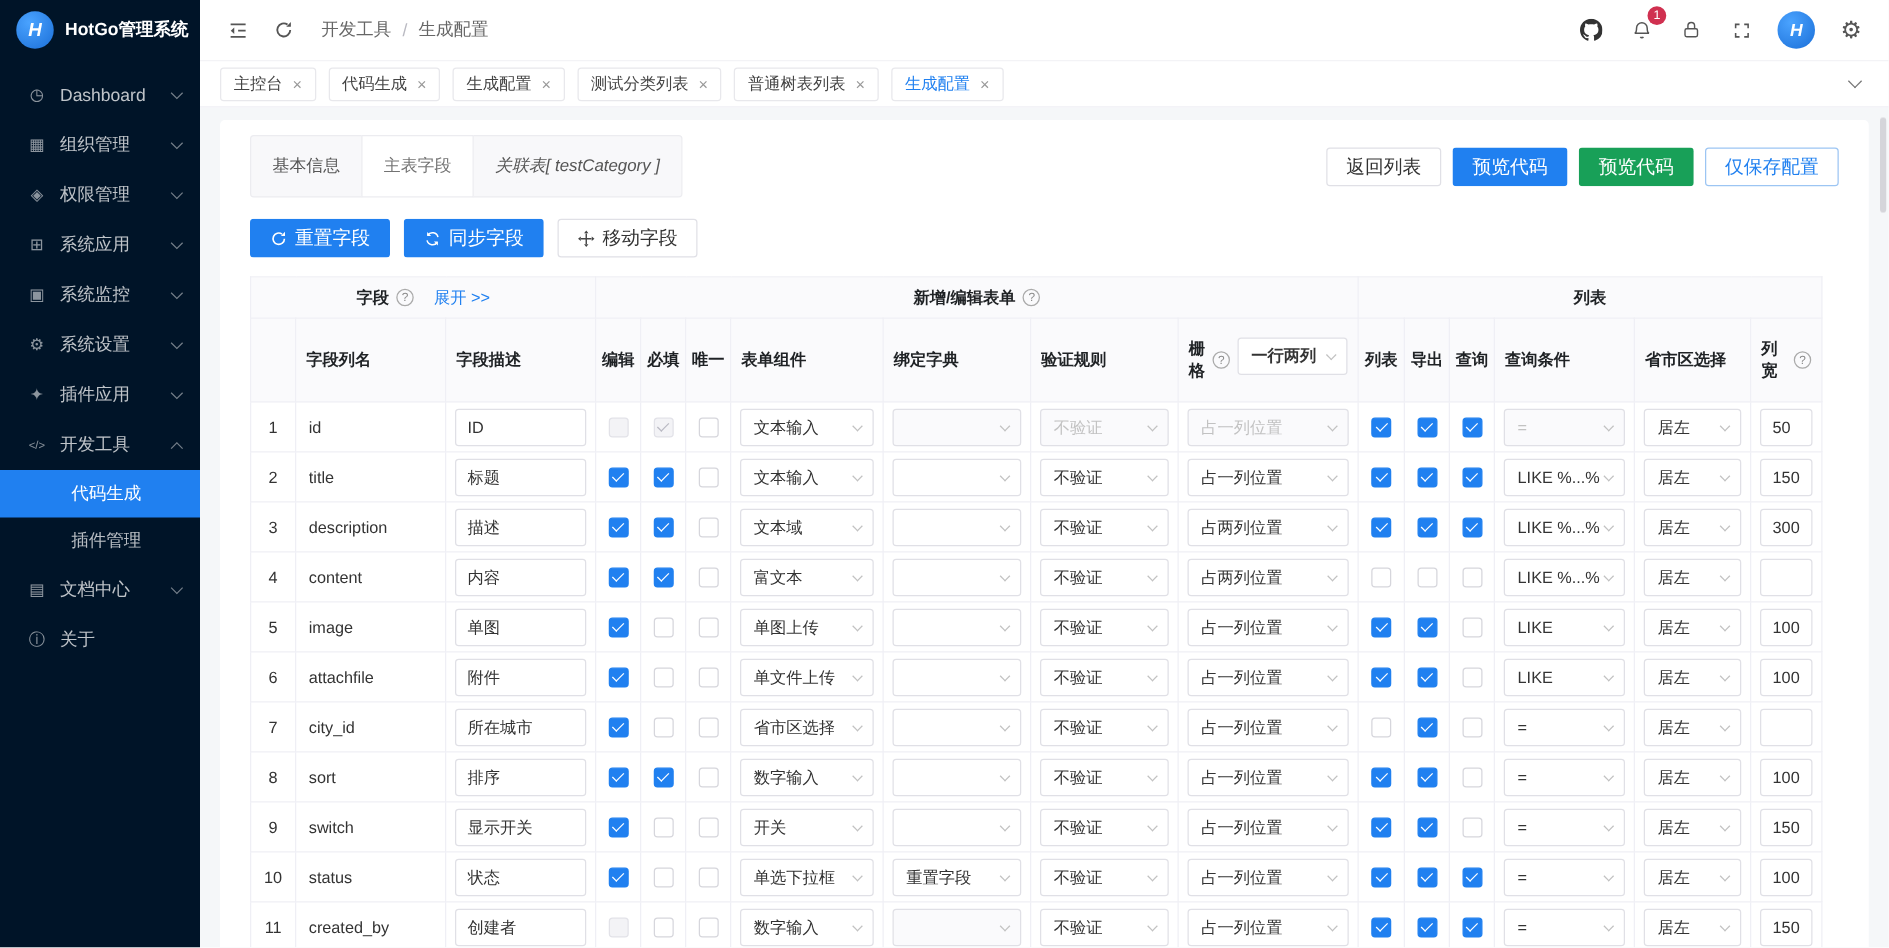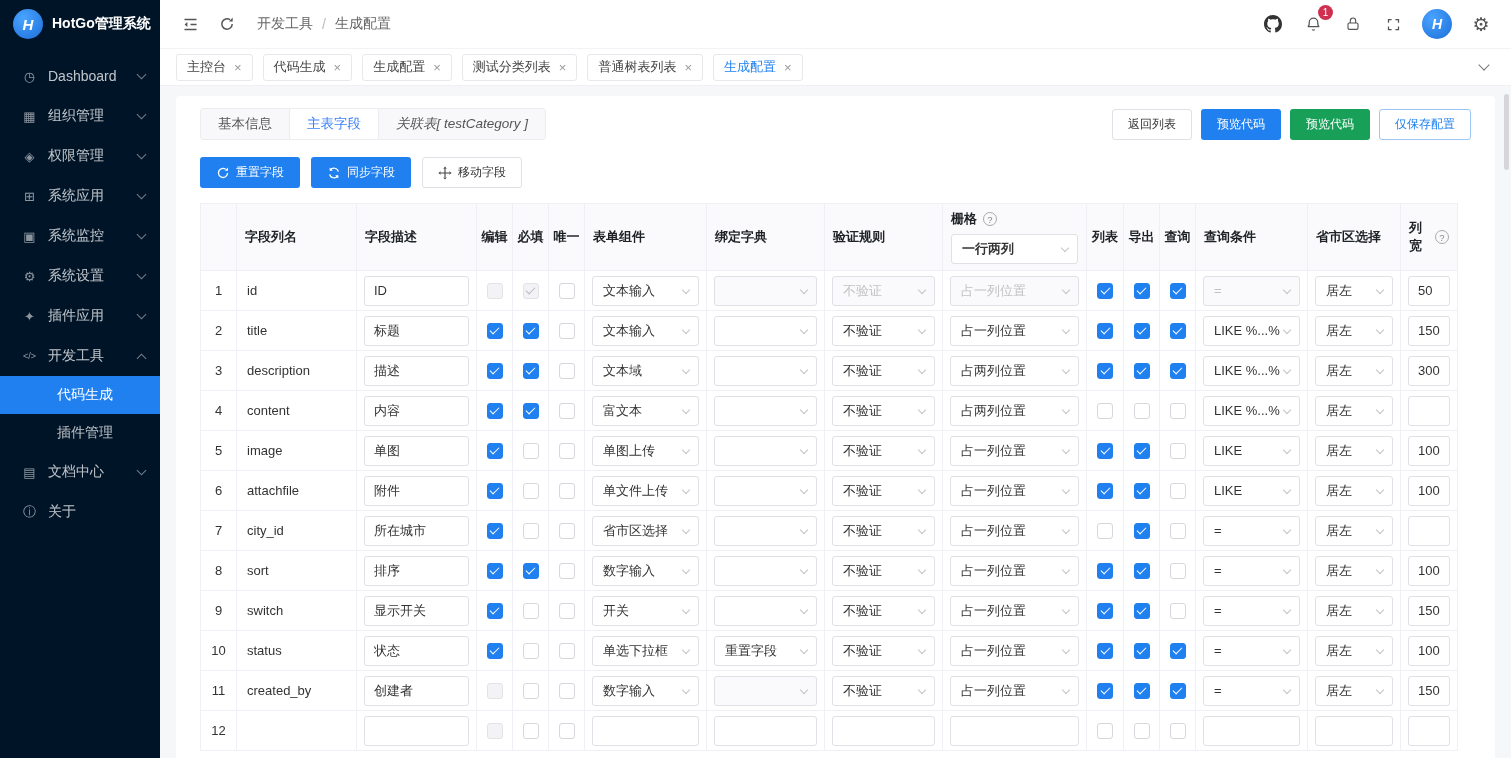--- a/index.html
+++ b/index.html
@@ -40,27 +40,27 @@
   .ttab.active { color:#2080f0; }
   .ttab-x { color:#999; font-size:13px; line-height:1; }
   .tabbar-chevron { margin-left:auto; }
   .vchev { width:8px; height:8px; border-right:1.5px solid #777; border-bottom:1.5px solid #777; transform:rotate(45deg); margin-top:-4px; }
 
   
   .content { flex:1; padding:10px 16px 0; overflow:hidden; }
   .card { background:#fff; border-radius:4px 4px 0 0; padding:12px 24px; height:100%; overflow:hidden; }
   .card-head { display:flex; align-items:center; }
   .card-tabs { display:flex; }
-  .ctab { height:32px; padding:0 17px; display:flex; align-items:center; font-size:13.5px; color:#555; background:#f8f8fa; border:1px solid #ececf0; margin-right:-1px; cursor:pointer; white-space:nowrap; }
+  .ctab { height:50px; padding:0 17px; display:flex; align-items:center; font-size:13.5px; color:#555; background:#f8f8fa; border:1px solid #ececf0; margin-right:-1px; cursor:pointer; white-space:nowrap; }
   .ctab:first-child { border-radius:3px 0 0 3px; }
   .ctab:last-child { border-radius:0 3px 3px 0;font-style:italic; }
-  .ctab.active { background:#fff; color:#3b82f6; position:relative; z-index:1; }
+  .ctab.active { background:#fff; color:#737373; position:relative; z-index:1; }
   .card-actions { margin-left:auto; display:flex; gap:9px; }
 
-  .btn { height:31px; padding:0 15px; border-radius:3px; font-size:12px; display:inline-flex; align-items:center; justify-content:center; gap:6px; border:1px solid transparent; cursor:pointer; background:#fff; color:#333; font-family:inherit; white-space:nowrap; }
+  .btn { height:31px; padding:0 15px; border-radius:3px; font-size:15px; display:inline-flex; align-items:center; justify-content:center; gap:6px; border:1px solid transparent; cursor:pointer; background:#fff; color:#333; font-family:inherit; white-space:nowrap; }
   .btn-default { border-color:#e0e0e6; }
   .btn-primary { background:#2080f0; color:#fff; }
   .btn-success { background:#18a058; color:#fff; }
   .btn-outline { border-color:#9cc5f3; color:#2080f0; }
   .bicon { display:inline-flex; align-items:center; }
 
   .toolbar { display:flex; gap:11px; margin:17px 0 0; }
 
   
   .ftable { border-collapse:collapse; table-layout:fixed; width:1257px; margin-top:15px; }
@@ -68,21 +68,21 @@
   .ftable thead th { background:#fafafc; color:#1f2225; font-size:13px; font-weight:600; }
   .group-row th { height:33px; text-align:center; }
   .col-row th { height:67px; padding:0 8px; text-align:left; vertical-align:middle; }
   .col-row th.c-center { text-align:center; padding:0 2px; }
   .ftable td { height:40px; padding:0 7px; font-size:13px; color:#333; }
   td.c-center, th.c-center { text-align:center; }
   .c-name { padding-left:10px !important; }
   .gh { display:inline-flex; align-items:center; gap:6px; }
   .help { width:14px; height:14px; border-radius:50%; border:1px solid #aaa; color:#888; font-size:9.5px; display:inline-flex; align-items:center; justify-content:center; font-weight:normal; flex-shrink:0; cursor:pointer; }
   .expand-link { color:#2080f0; font-weight:normal; font-size:13px; margin-left:10px; cursor:pointer; }
-  .grid-head { display:flex; flex-direction:column; gap:6px; padding:6px 0; }
+  .grid-head { display:flex; flex-direction:row; gap:6px; padding:6px 0; }
   .grid-head .lbl { display:flex; align-items:center; gap:6px; }
   .lbl-inline { display:inline-flex; align-items:center; gap:6px; }
   .grid-sel { width:104px; }
 
   .sel { height:30px; border:1px solid #e0e0e6; border-radius:3px; background:#fff; display:flex; align-items:center; padding:0 4px 0 10px; font-size:13px; color:#333; cursor:pointer; width:100%; }
   .sel-v { flex:1; white-space:nowrap; overflow:hidden; min-height:1px; }
   .sel-c { width:6px; height:6px; border-right:1.3px solid #c2c2c2; border-bottom:1.3px solid #c2c2c2; transform:rotate(45deg); margin:-2px 5px 0 4px; flex-shrink:0; }
   .sel.dis { background:#fafafc; color:#c2c2c2; }
   .inp { height:30px; width:100%; border:1px solid #e0e0e6; border-radius:3px; padding:0 9px; font-size:13px; color:#333; background:#fff; font-family:inherit; outline:none; display:block; }
 
@@ -314,20 +314,40 @@
               <col style="width:118px">
               <col style="width:144px">
             <col style="width:37px">
               <col style="width:36px">
               <col style="width:36px">
             <col style="width:112px">
               <col style="width:93px">
               <col style="width:57px">
           </colgroup>
           <thead>
+            <tr class="group-row">
+              <th colspan="3">
+                <span class="gh">
+                  <span>字段</span>
+                  <span class="help">?</span>
+                  <span class="expand-link">展开 &gt;&gt;</span>
+                </span>
+              </th>
+              <th colspan="7">
+                <span class="gh">
+                  <span>新增/编辑表单</span>
+                  <span class="help">?</span>
+                </span>
+              </th>
+              <th colspan="6">
+                <span class="gh">
+                    <span>列表</span>
+                  </span>
+              </th>
+            </tr>
             <tr class="col-row">
               <th class="c-center"></th>
               <th>字段列名</th>
               <th>字段描述</th>
               <th class="c-center">编辑</th>
               <th class="c-center">必填</th>
               <th class="c-center">唯一</th>
               <th>表单组件</th>
               <th>绑定字典</th>
               <th>验证规则</th>

